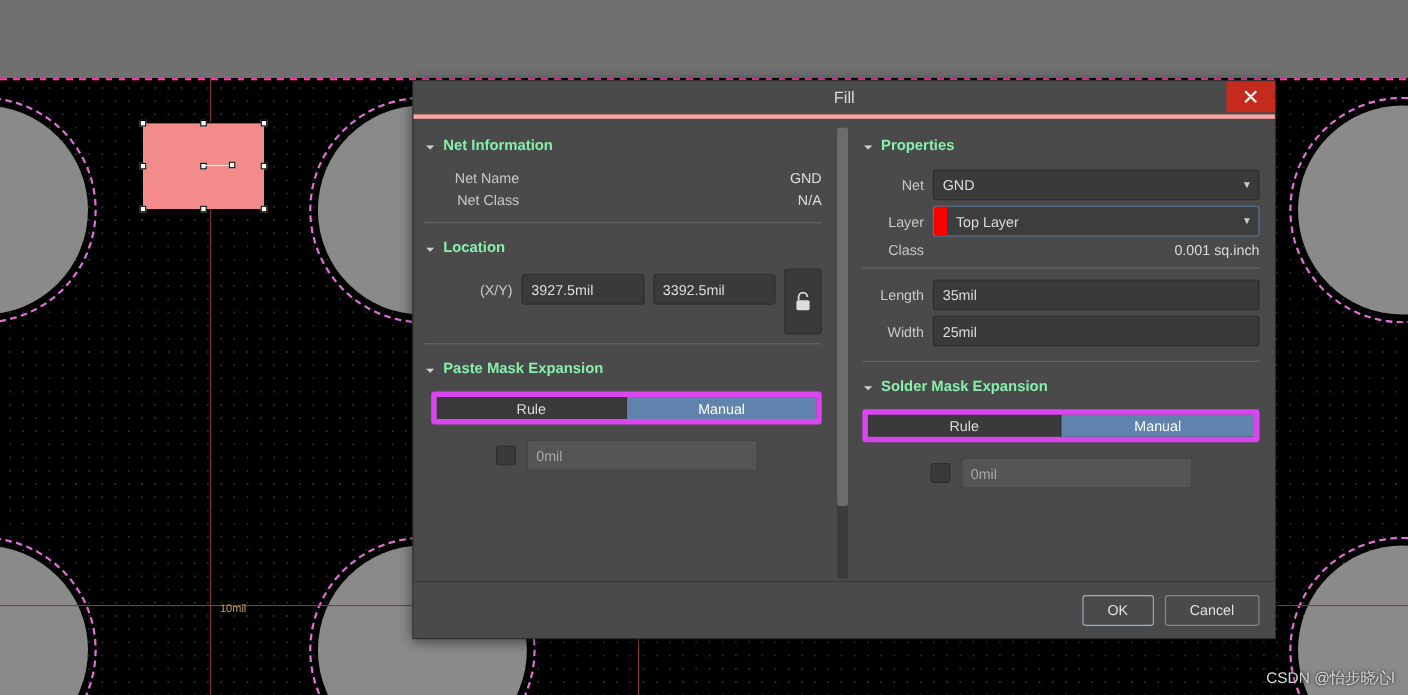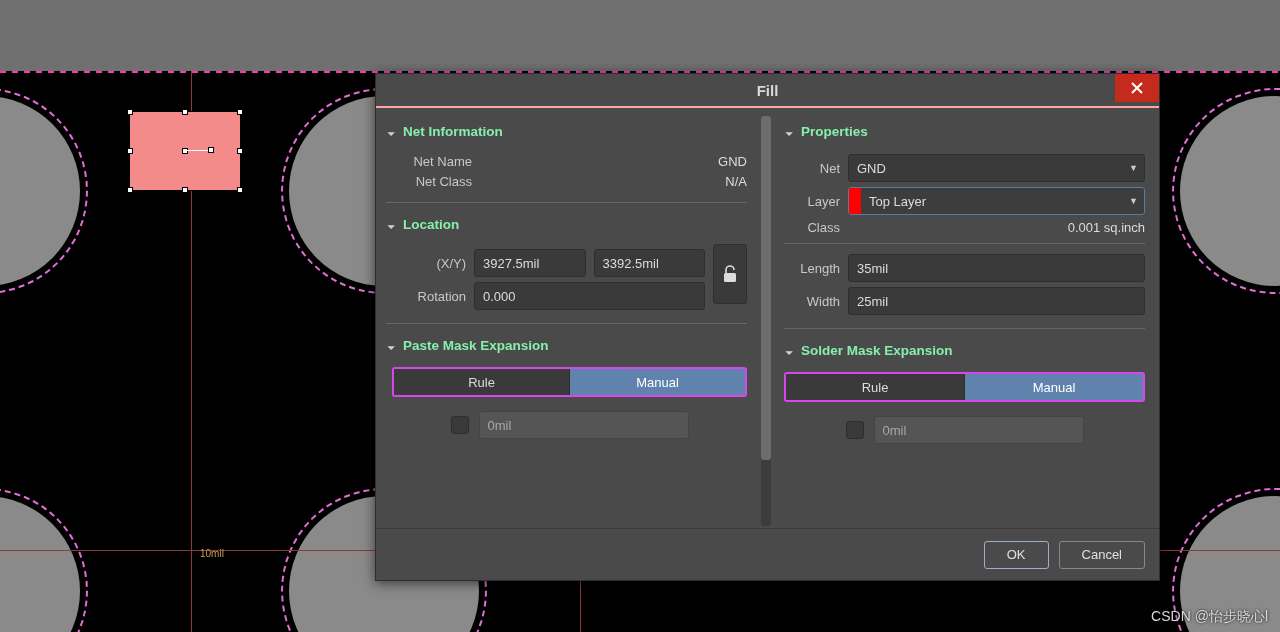--- a/index.html
+++ b/index.html
@@ -16,21 +16,21 @@
   .xline { position:absolute; left:0; right:0; height:1px; background:#8c3a3a; }
   .yline { position:absolute; top:0; bottom:0; width:1px; background:#8c3a3a; }
   .ruler-label { position:absolute; color:#c8a050; font-size:10px;text-align:center; }
   .selrect { position:absolute; background:#f28b89; outline:1px solid #000; }
   .selrect .h { position:absolute; width:6px; height:6px; background:#fff; border:1px solid #000; }
   .selrect .cline { position:absolute; background:#fff; height:1px; }
   .watermark { position:absolute; right:12px; bottom:6px; color:#d8d8d8; font-size:14px; text-shadow:0 0 3px #000; }
 
   .dialog { position:absolute; left:375px; top:73px; width:785px; height:508px;
     background:#4a4a4a; box-shadow: 0 2px 12px rgba(0,0,0,.6); border:1px solid #2e2e2e; }
-  .dlg-title { height:34px; background:#4a4a4a; color:#d8d8d8; font-size:15px; display:flex; align-items:center; justify-content:center; position:relative; border-bottom:2px solid #fca5a5;font-weight:bold; }
+  .dlg-title { height:34px; background:#4a4a4a; color:#d8d8d8; font-size:15px; display:flex; align-items:center; justify-content:center; position:relative; border-bottom:4px solid #fca5a5; }
   .closebtn { position:absolute; right:0; top:0; width:44px; height:28px; background:#c42b1c; color:#fff; display:flex; align-items:center; justify-content:center; font-size:14px; }
   .closebtn svg { width:12px; height:12px; stroke:#fff; stroke-width:2; }
   .dlg-body { position:absolute; top:34px; left:0; right:0; bottom:46px; display:flex; }
   .col { flex:1; padding:12px 14px 8px 10px; position:relative; }
   .col.left { border-right:0; }
   .scrollbar { width:10px; background:#3c3c3c; margin:8px 3px 8px 0; border-radius:3px; position:relative; }
   .scrollbar .thumb { position:absolute; top:0; left:0; right:0; height:84%; background:#6c6c6c; border-radius:3px; }
   .section-h { color:#86efac; font-weight:600; font-size:13.5px; padding:4px 0 8px 2px; display:flex; align-items:center; gap:4px; }
   .section-h::before { content:"◢"; transform:rotate(45deg) scale(.7); display:inline-block; color:#d0d0d0; font-size:9px; margin-right:4px; margin-top:1px; }
   .divider { height:1px; background:#666; margin: 2px 0 10px 0; }
@@ -43,21 +43,21 @@
   .input.small { max-width:120px; }
   .dropdown { position:relative; background:#3a3a3a; border:1px solid #2e2e2e; color:#dcdcdc; font-size:13px;
     height:28px; padding:0 24px 0 8px; border-radius:3px; flex:1; display:flex; align-items:center; }
   .dropdown.hl { border:1px solid #5a7aa0; background:#3d3d3d; padding-left:0; }
   .dd-swatch { width:12px; align-self:stretch; margin-right:8px; background:#ff0000; border-radius:2px 0 0 2px; }
   .chev { position:absolute; right:6px; top:50%; transform:translateY(-50%); color:#ccc; font-size:9px; }
   .lockbtn { width:34px; height:60px; background:#3a3a3a; border:1px solid #2e2e2e; border-radius:3px;
     display:flex; align-items:center; justify-content:center; color:#ddd; }
   .locgrid { display:flex; gap:8px; }
   .loc-left { flex:1; }
-  .seg { display:flex; border:2px solid #d946ef; border-radius:3px; overflow:hidden; height:30px; }
+  .seg { display:flex; border:5px solid #d946ef; border-radius:3px; overflow:hidden; height:30px; }
   .segbtn { flex:1; background:#3a3a3a; color:#dcdcdc; font-size:13px; display:flex; align-items:center; justify-content:center; border-right:1px solid #2e2e2e; cursor:pointer; }
   .segbtn:last-child { border-right:0; }
   .segbtn.active { background:#5f83ad; color:#fff; }
   .chkrow { display:flex; align-items:center; justify-content:center; gap:10px; margin-top:14px; }
   .chk { width:18px; height:18px; background:#3a3a3a; border:1px solid #2e2e2e; border-radius:3px; }
   .chkinput { background:#555; border:1px solid #444; color:#a8a8a8; font-size:13px;
     height:28px; padding:0 8px; border-radius:3px; width:210px; display:flex; align-items:center; }
   .dlg-footer { position:absolute; bottom:0; left:0; right:0; height:52px; display:flex; justify-content:flex-end; align-items:center; gap:10px; padding:0 14px; border-top:1px solid #3a3a3a; background:#4a4a4a; }
   .btn { height:28px; padding:0 22px; background:#4a4a4a; border:1px solid #888; border-radius:3px; color:#e0e0e0; font-size:13px; display:flex; align-items:center; }
   .btn.primary { border-color:#9cb0c8; }
@@ -135,26 +135,20 @@
         <div class="loc-left">
           <div class="row">
             <div class="label wide">(X/Y)</div>
             <div class="input small">
                 <span>3927.5mil</span>
               </div>
             <div class="input small">
                 <span>3392.5mil</span>
               </div>
           </div>
-          <div class="row">
-            <div class="label wide">Rotation</div>
-            <div class="input">
-                <span>0.000</span>
-              </div>
-          </div>
         </div>
         <div class="lockbtn">
           <svg width="16" height="18" viewBox="0 0 16 18">
             <path d="M4 8 V5 a4 4 0 0 1 8 0" fill="none" stroke="#ddd" stroke-width="1.6"></path>
             <rect x="2" y="8" width="12" height="9" rx="1.5" fill="#ddd"></rect>
           </svg>
         </div>
       </div>
       <div class="divider"></div>
 

